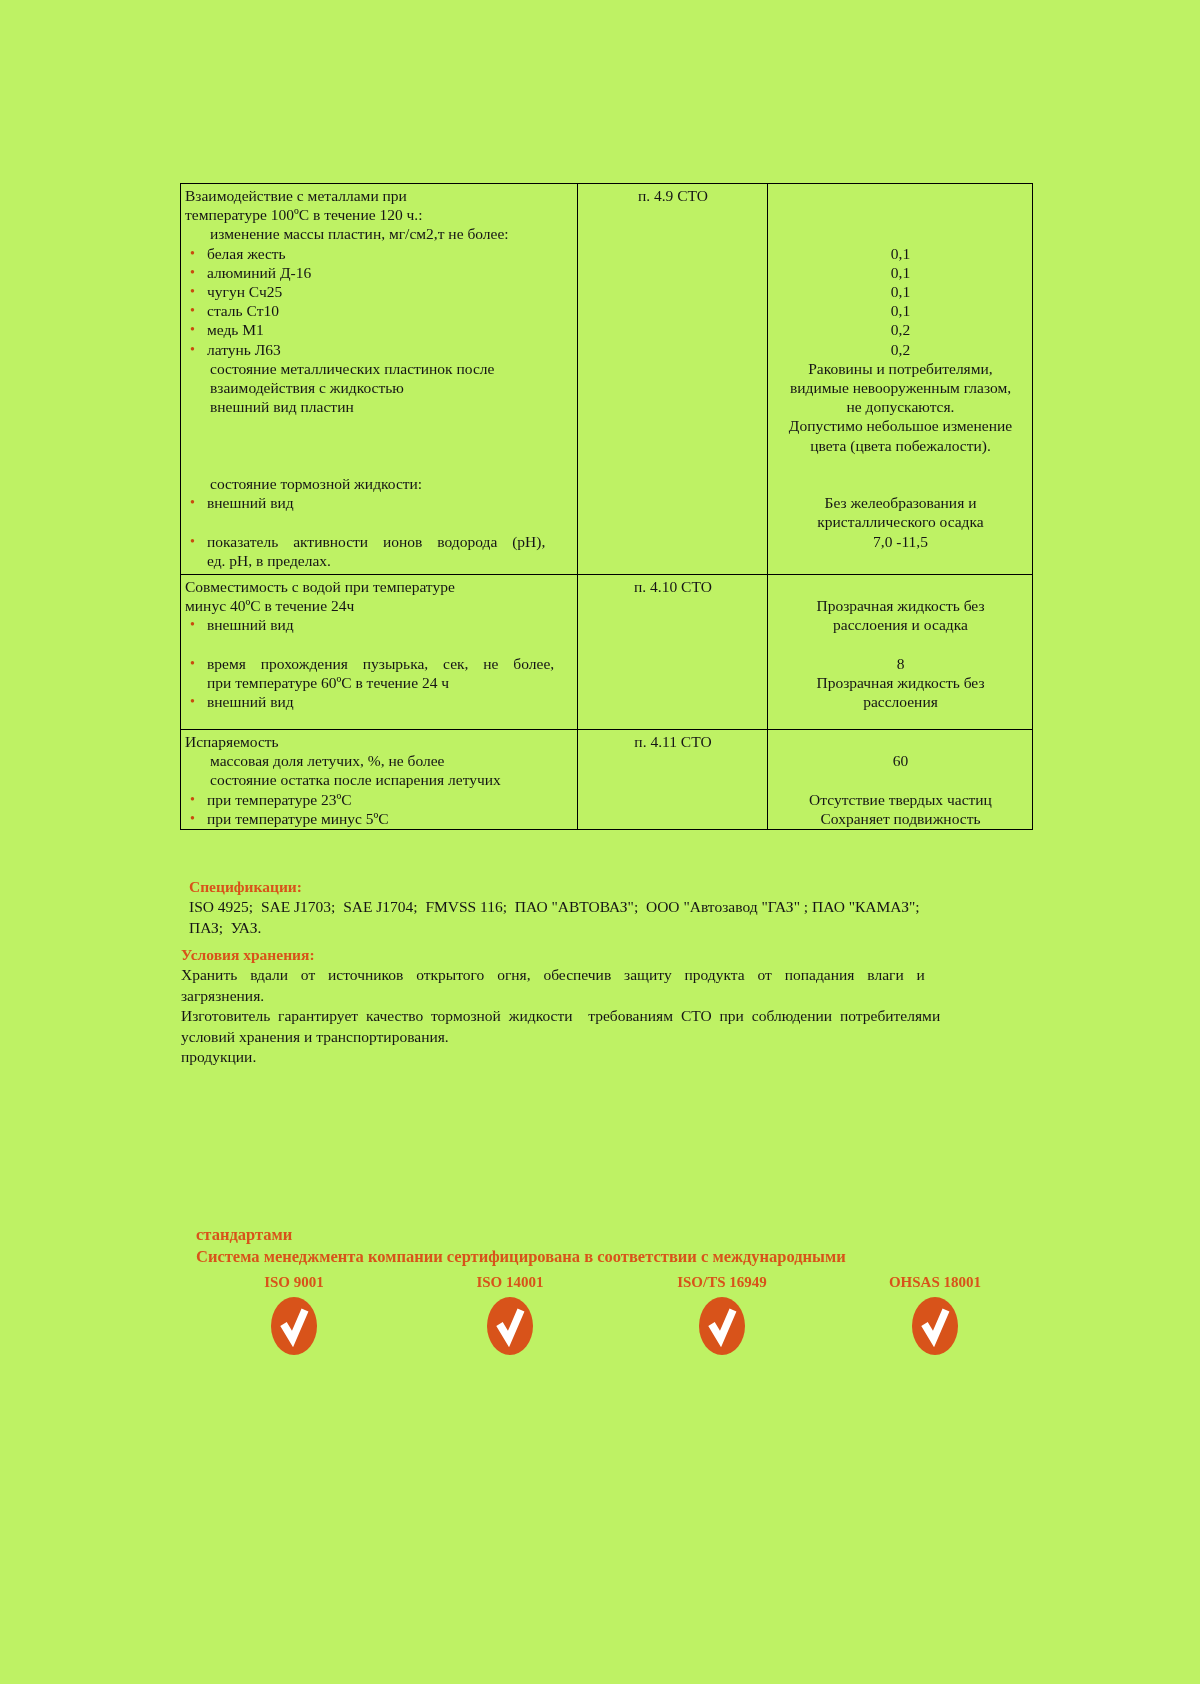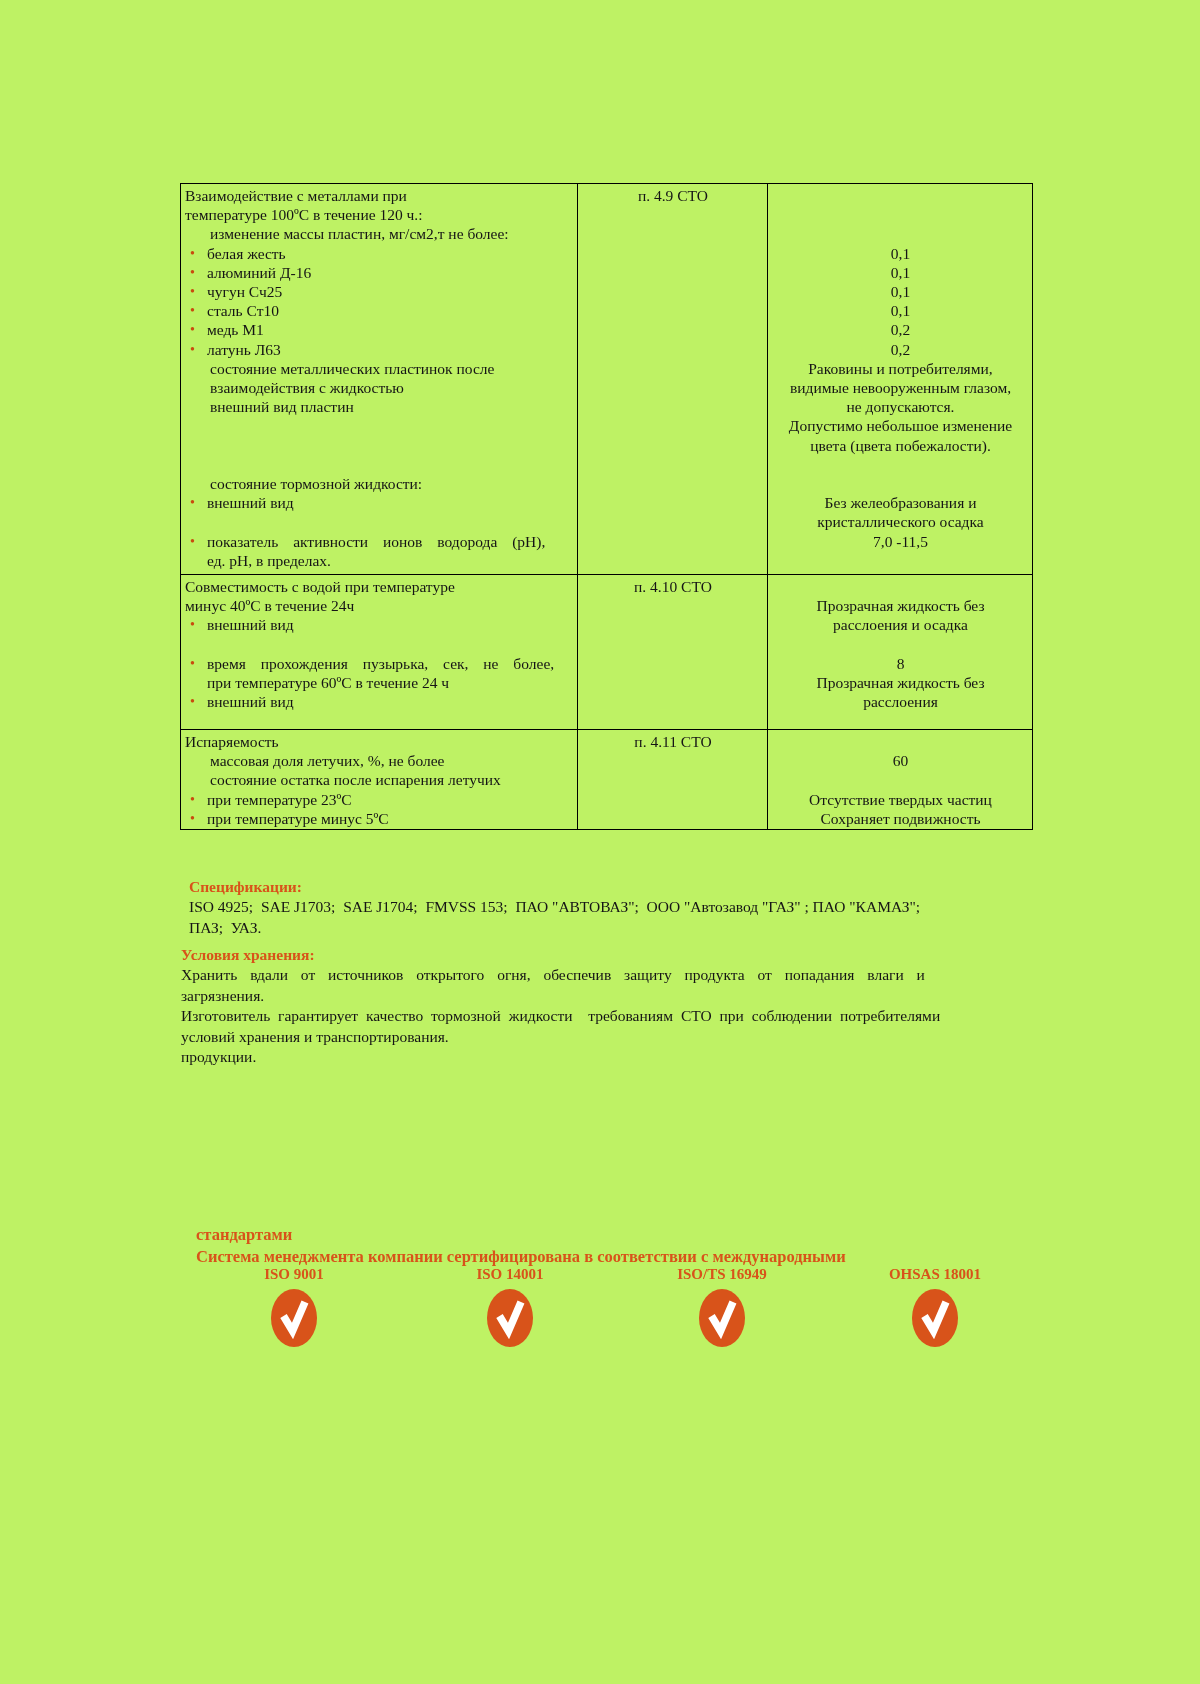--- a/index.html
+++ b/index.html
@@ -26,21 +26,21 @@
   .sec-title{font-size:15.5px;font-weight:bold;color:var(--accent);line-height:21px;white-space:pre;}
   .bodyln{font-size:15.5px;line-height:20.5px;white-space:pre;}
   .jw{word-spacing:9px;} .js{word-spacing:4px;}
   .specs-box{position:absolute;left:189px;top:876px;width:860px;}
   .storage-box{position:absolute;left:181px;top:944px;width:860px;}
 
   
   .cert-box{position:absolute;left:196px;top:1224px;width:900px;}
   .cert-ln{font-size:16.5px;font-weight:bold;color:var(--accent);line-height:22px;white-space:pre;}
   .standards-row{position:absolute;left:180px;top:1264px;width:880px;height:140px;}
-  .std{position:absolute;width:160px;text-align:center;top:0;}
+  .std{position:absolute;width:160px;text-align:center;top:8px;}
   .std:nth-child(1){left:34px}.std:nth-child(2){left:250px}.std:nth-child(3){left:462px}.std:nth-child(4){left:675px}
   .std-label{font-size:15px;font-weight:bold;color:var(--accent);line-height:20px;}
   .badge{margin-top:5px;}
 </style>
 </head>
 <body>
 
 <div class="page">
 
   <div class="tbl-wrap">
@@ -142,21 +142,21 @@
               <div class="ln ctr">Сохраняет подвижность</div>
             </td>
           </tr>
         </tbody>
     </table>
   </div>
 
   <div class="specs-box">
     <div class="sec-title">Спецификации:</div>
     <div>
-        <div class="bodyln">ISO 4925;  SAE J1703;  SAE J1704;  FMVSS 153;  ПАО "АВТОВАЗ";  ООО "Автозавод "ГАЗ" ; ПАО "КАМАЗ";</div>
+        <div class="bodyln">ISO 4925;  SAE J1703;  SAE J1704;  FMVSS 116;  ПАО "АВТОВАЗ";  ООО "Автозавод "ГАЗ" ; ПАО "КАМАЗ";</div>
         <div class="bodyln">ПАЗ;  УАЗ.</div>
       </div>
   </div>
 
   <div class="storage-box">
     <div class="sec-title">Условия хранения:</div>
     <div>
         <div class="bodyln jw">Хранить вдали от источников открытого огня, обеспечив защиту продукта от попадания влаги и</div>
         <div class="bodyln">загрязнения.</div>
         <div class="bodyln js">Изготовитель гарантирует качество тормозной жидкости  требованиям СТО при соблюдении потребителями</div>

